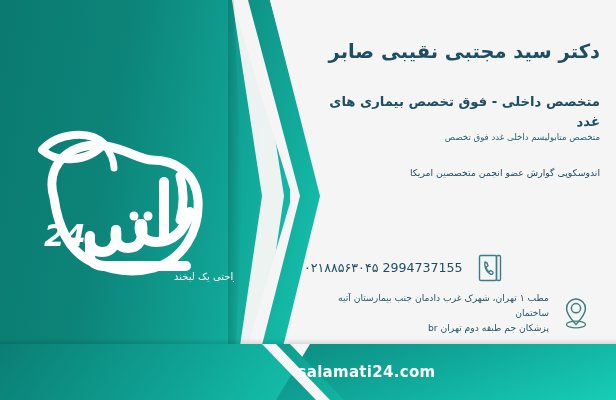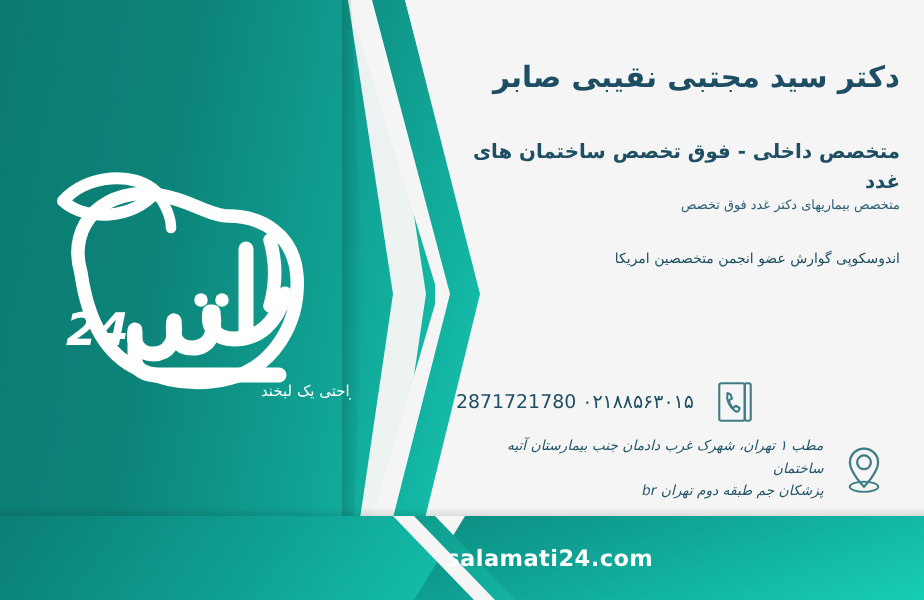--- a/index.html
+++ b/index.html
@@ -40,21 +40,21 @@
   }
   .panel-shadow {
     position:absolute; left:228px; top:0; width:14px; height:400px;
     background:linear-gradient(90deg,rgba(0,0,0,.16),rgba(0,0,0,0));
     clip-path:polygon(0 0, 6px 0, 14px 196px, 6px 400px, 0 400px);
     pointer-events:none;
   }
 
   
   .logo-wrap {
-    position:absolute; left:14px; top:104px; width:220px; height:170px;
+    position:absolute; left:14px; top:120px; width:220px; height:170px;
   }
   .logo-svg { width:100%; height:100%; display:block; }
   .logo-url {
     position:absolute; left:26px; top:250px; width:200px;
     color:#ffffff; font-size:14.5px; letter-spacing:.4px;
     text-align:center; font-family:"DejaVu Sans","Liberation Sans",sans-serif;
   }
 
   
   .content {
@@ -90,21 +90,21 @@
     gap:10px;
   }
   .row-phone { top:250px; width:300px; }
   .row-addr  { top:290px; width:300px; }
   .row-ico {
     width:34px; height:36px; flex:0 0 34px;
     display:flex; align-items:center; justify-content:center;
   }
   .row-txt { font-size:11px; color:#1d4e63; line-height:1.65; text-align:right; }
   .row-txt.phones { font-size:12.6px; letter-spacing:.5px; white-space:nowrap; }
-  .row-txt.addr   { font-size:9.2px; color:#24566b; max-width:245px;font-style:italic; }
+  .row-txt.addr   { font-size:9.2px; color:#24566b; max-width:245px; }
 
   
   .footer {
     position:absolute; left:0; bottom:0; width:616px; height:56px;
     overflow:hidden;
   }
   .footer-left {
     position:absolute; left:0; top:0; width:330px; height:56px;
     background:linear-gradient(125deg,#0b7e74 0%,#0fa395 55%,#16c6b0 100%);
     clip-path:polygon(0 0, 275px 0, 330px 56px, 0 56px);
@@ -169,34 +169,34 @@
       <text x="30" y="126" font-family="DejaVu Sans, sans-serif" font-size="30" font-weight="bold" font-style="italic" fill="#ffffff">24</text>
 
       <text x="160" y="160" font-family="DejaVu Sans, sans-serif" font-size="10" fill="#ffffff" text-anchor="end" direction="rtl">براحتی یک لبخند</text>
     </svg>
     <div class="logo-url">www.salamati24.com</div>
   </div>
 
   <div class="content">
 
     <div class="doc-name">دکتر سید مجتبی نقیبی صابر</div>
-    <div class="spec1">متخصص داخلی - فوق تخصص ساختمان های غدد</div>
-    <div class="sub1">متخصص بیماریهای دکتر غدد فوق تخصص</div>
+    <div class="spec1">متخصص داخلی - فوق تخصص بیماری های غدد</div>
+    <div class="sub1">متخصص متابولیسم داخلی غدد فوق تخصص</div>
     <div class="sub2">اندوسکوپی گوارش عضو انجمن متخصصین امریکا</div>
 
     <div class="row row-phone">
       <div class="row-ico">
         <svg width="26" height="30" viewBox="0 0 26 30">
           <rect x="2.5" y="2.5" width="17" height="25" rx="1.5" fill="none" stroke="#3f7d86" stroke-width="1.4"></rect>
           <rect x="19.5" y="2.5" width="4" height="25" rx="1.5" fill="none" stroke="#3f7d86" stroke-width="1.4"></rect>
           <path d="M8 9 C7 13 9 18 13 21 C15 22 16 21 16 19 L13.5 17.5 L12 19
                    C10 17.5 9 15.5 9.2 13.8 L11 12.8 L10 10 Z" fill="none" stroke="#3f7d86" stroke-width="1.4" stroke-linejoin="round"></path>
         </svg>
       </div>
-      <div class="row-txt phones">۰۲۱۸۸۵۶۳۰۱۵ 2871721780</div>
+      <div class="row-txt phones">2994737155 ۰۲۱۸۸۵۶۳۰۴۵</div>
     </div>
 
     <div class="row row-addr">
       <div class="row-ico">
         <svg width="30" height="34" viewBox="0 0 30 34">
           <path d="M15 3 C9.8 3 5.6 7.2 5.6 12.4 C5.6 19 15 28.5 15 28.5
                    C15 28.5 24.4 19 24.4 12.4 C24.4 7.2 20.2 3 15 3 Z" fill="none" stroke="#3f7d86" stroke-width="1.5"></path>
           <circle cx="15" cy="12.2" r="4.6" fill="none" stroke="#3f7d86" stroke-width="1.5"></circle>
           <ellipse cx="15" cy="28.5" rx="9.5" ry="3.4" fill="none" stroke="#3f7d86" stroke-width="1.3"></ellipse>
         </svg>

